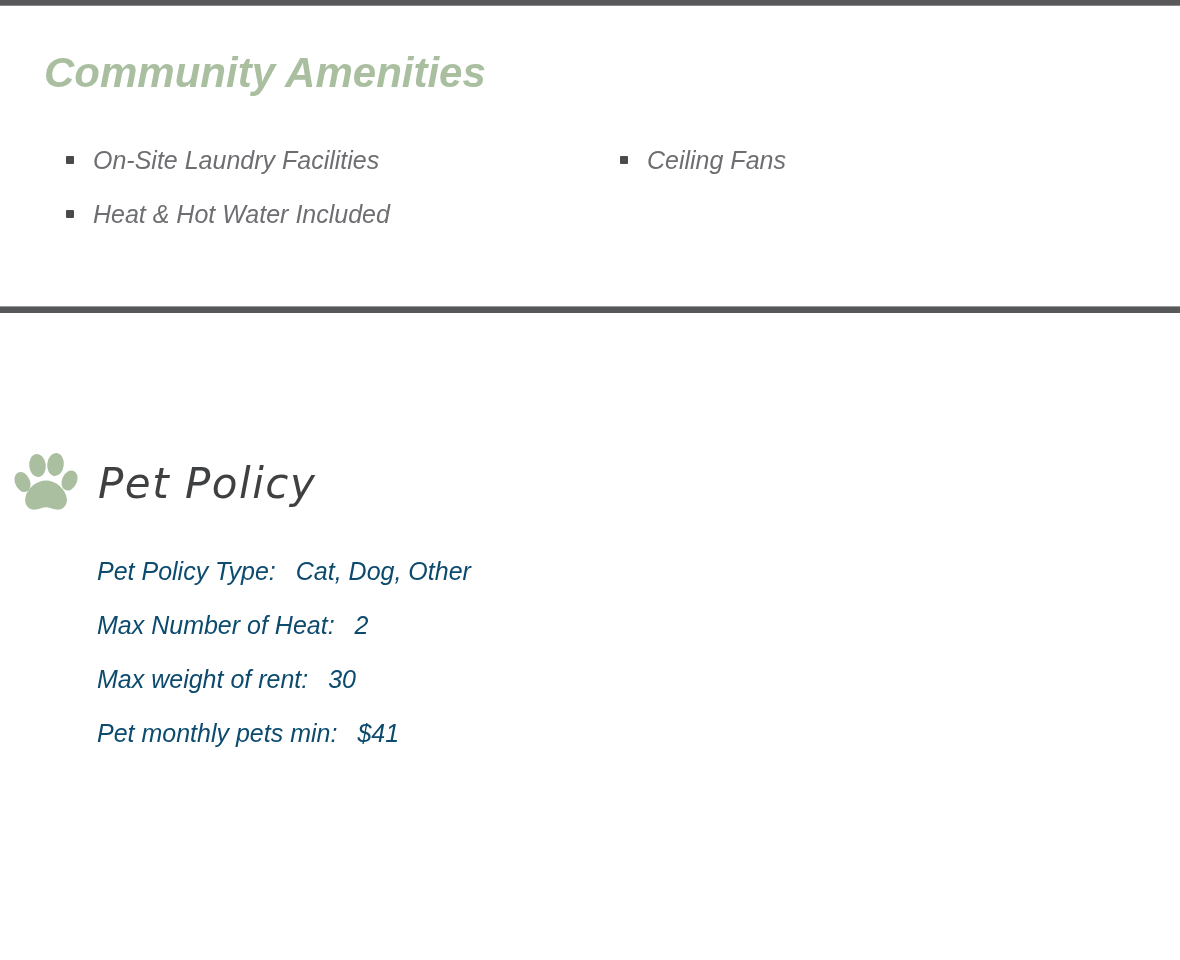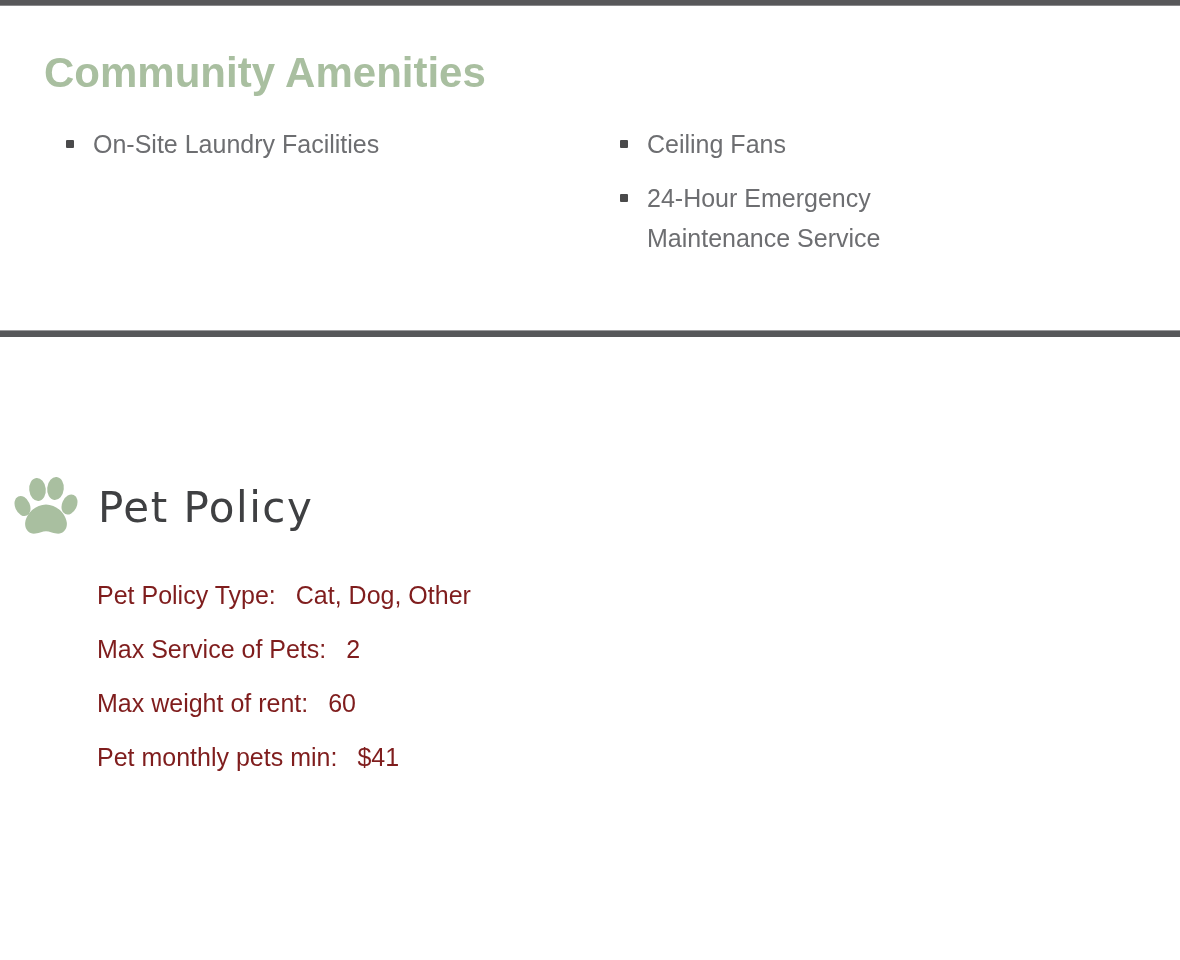--- a/index.html
+++ b/index.html
@@ -7,41 +7,42 @@
     padding: 0;
     background: #ffffff;
     font-family: "Liberation Sans", sans-serif;
   }
   .page {
     position: relative;
     width: 1180px;
     height: 960px;
     background: #ffffff;
     overflow: hidden;
+    font-style: italic;
   }
   .top-border {
     height: 5px;
     background: #58585a;
     border-bottom: 1px solid #8a8a8c;
   }
   
   .amenities-section {
     padding: 44px 44px 0 44px;
   }
   .amenities-title {
     margin: 0;
     font-size: 42px;
     line-height: 46px;
     font-weight: 700;
     color: #a9bfa0;
     letter-spacing: 0px;
   }
   .amenities-columns {
     display: flex;
-    margin-top: 28px;
+    margin-top: 44px;
   }
   .amenities-list {
     list-style: none;
     margin: 0;
     padding: 0 0 0 22px;
   }
   .amenities-list.col-1 { width: 532px; flex: 0 0 532px; }
   .amenities-list.col-2 { width: 330px; }
   .amenity-item {
     position: relative;
@@ -93,21 +94,21 @@
     letter-spacing: 1.5px;
   }
   .pet-details {
     margin: 36px 0 0 83px;
     max-width: 800px;
   }
   .pet-row {
     margin: 0 0 13px 0;
     font-size: 25px;
     line-height: 41px;
-    color: #7f1d1d;
+    color: #0c4a6e;
   }
   .pet-value { margin-left: 20px; }
   .pet-note {
     display: block;
     white-space: pre-line;
   }
 </style>
 </head>
 <body>
 
@@ -117,29 +118,29 @@
 
   <section class="amenities-section">
     <h2 class="amenities-title">Community Amenities</h2>
 
     <div class="amenities-columns">
       <ul class="amenities-list col-1">
         <li class="amenity-item">
           <span class="square-bullet"></span>
           <span>On-Site Laundry Facilities</span>
         </li>
+        <li class="amenity-item">
+          <span class="square-bullet"></span>
+          <span>Heat &amp; Hot Water Included</span>
+        </li>
       </ul>
       <ul class="amenities-list col-2">
         <li class="amenity-item">
           <span class="square-bullet"></span>
           <span>Ceiling Fans</span>
-        </li>
-        <li class="amenity-item">
-          <span class="square-bullet"></span>
-          <span>24-Hour Emergency Maintenance Service</span>
         </li>
       </ul>
     </div>
   </section>
 
   <div class="section-divider"></div>
 
   <section class="pet-section">
     <div class="pet-header">
       <span class="paw-icon-wrap">
@@ -160,24 +161,24 @@
         </svg>
       </span>
       <h2 class="pet-title">Pet Policy</h2>
     </div>
 
     <div class="pet-details">
       <p class="pet-row">
         <span>Pet Policy Type:</span><span class="pet-value">Cat, Dog, Other</span>
       </p>
       <p class="pet-row">
-        <span>Max Service of Pets:</span><span class="pet-value">2</span>
+        <span>Max Number of Heat:</span><span class="pet-value">2</span>
       </p>
       <p class="pet-row">
-        <span>Max weight of rent:</span><span class="pet-value">60</span>
+        <span>Max weight of rent:</span><span class="pet-value">30</span>
       </p>
       <p class="pet-row">
         <span>Pet monthly pets min:</span><span class="pet-value">$41</span>
       </p>
     </div>
   </section>
 
 </div>
 
 </body></html>

